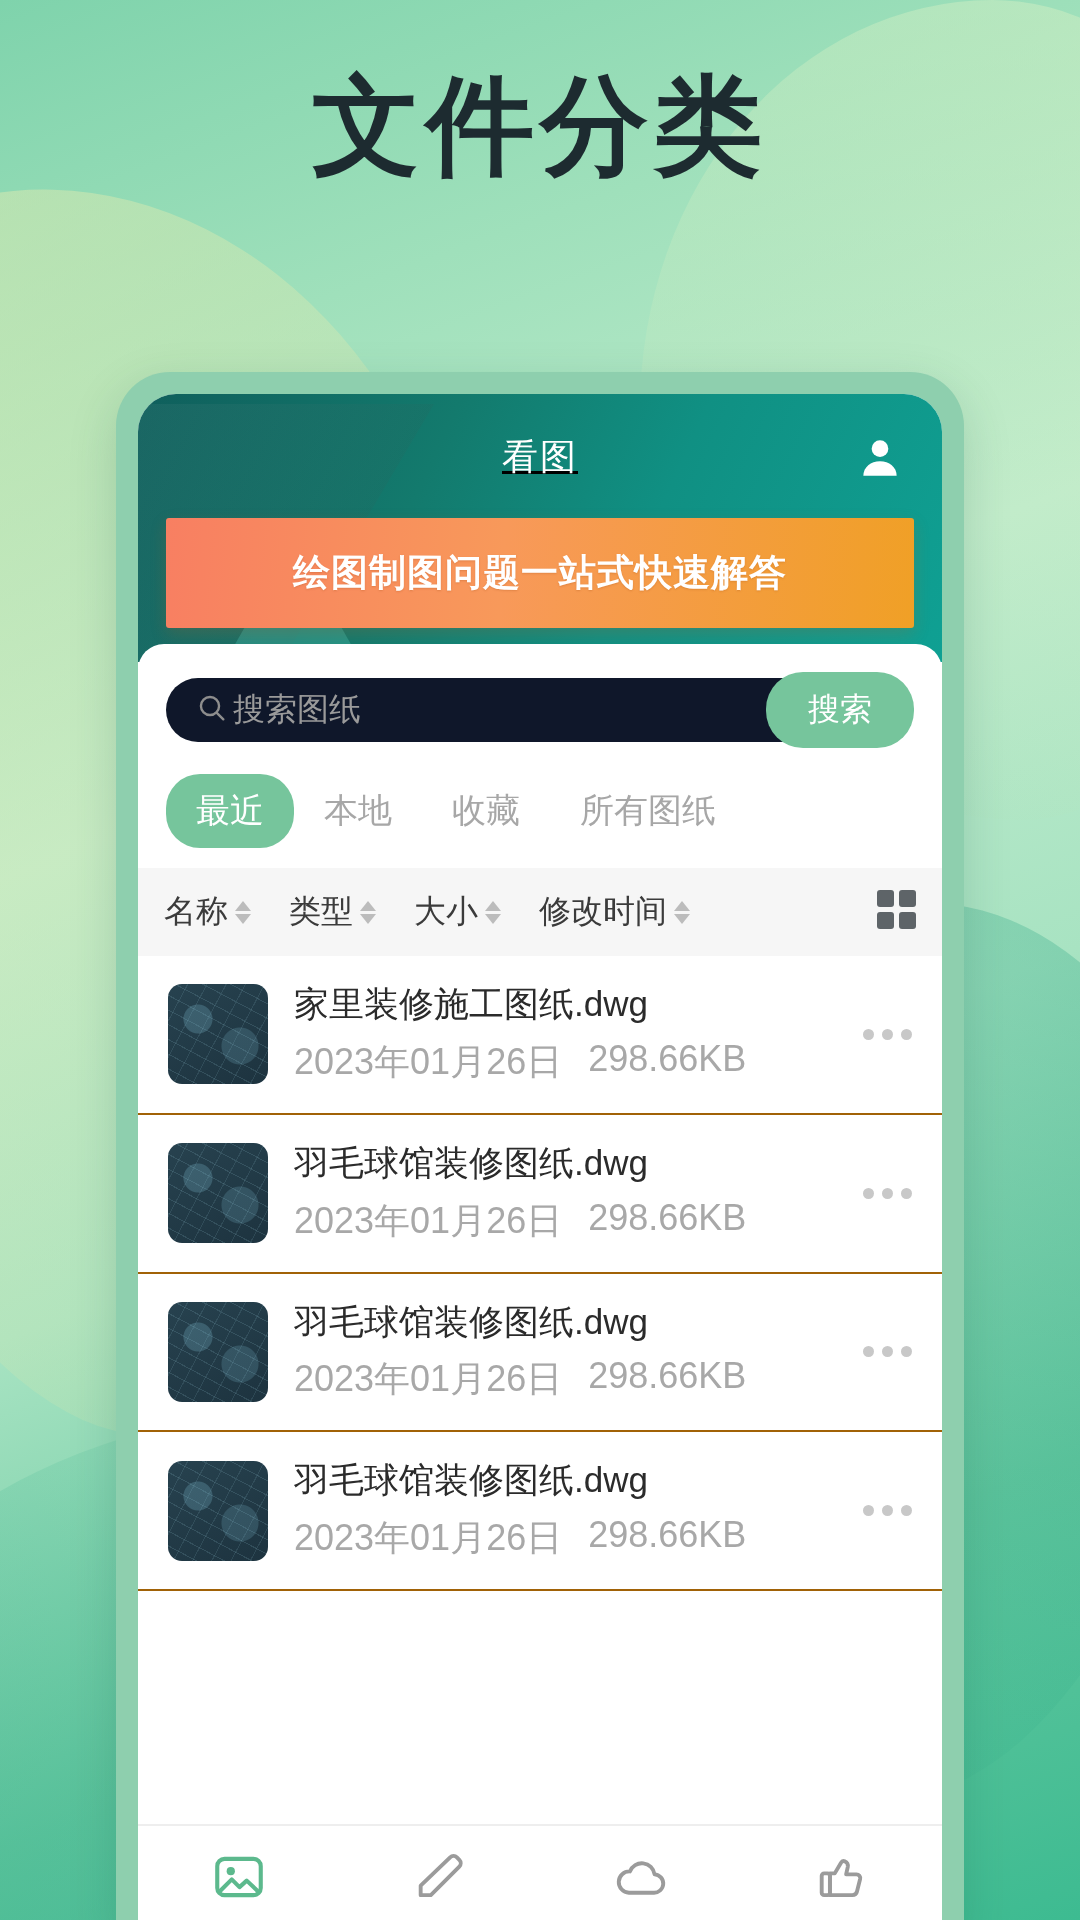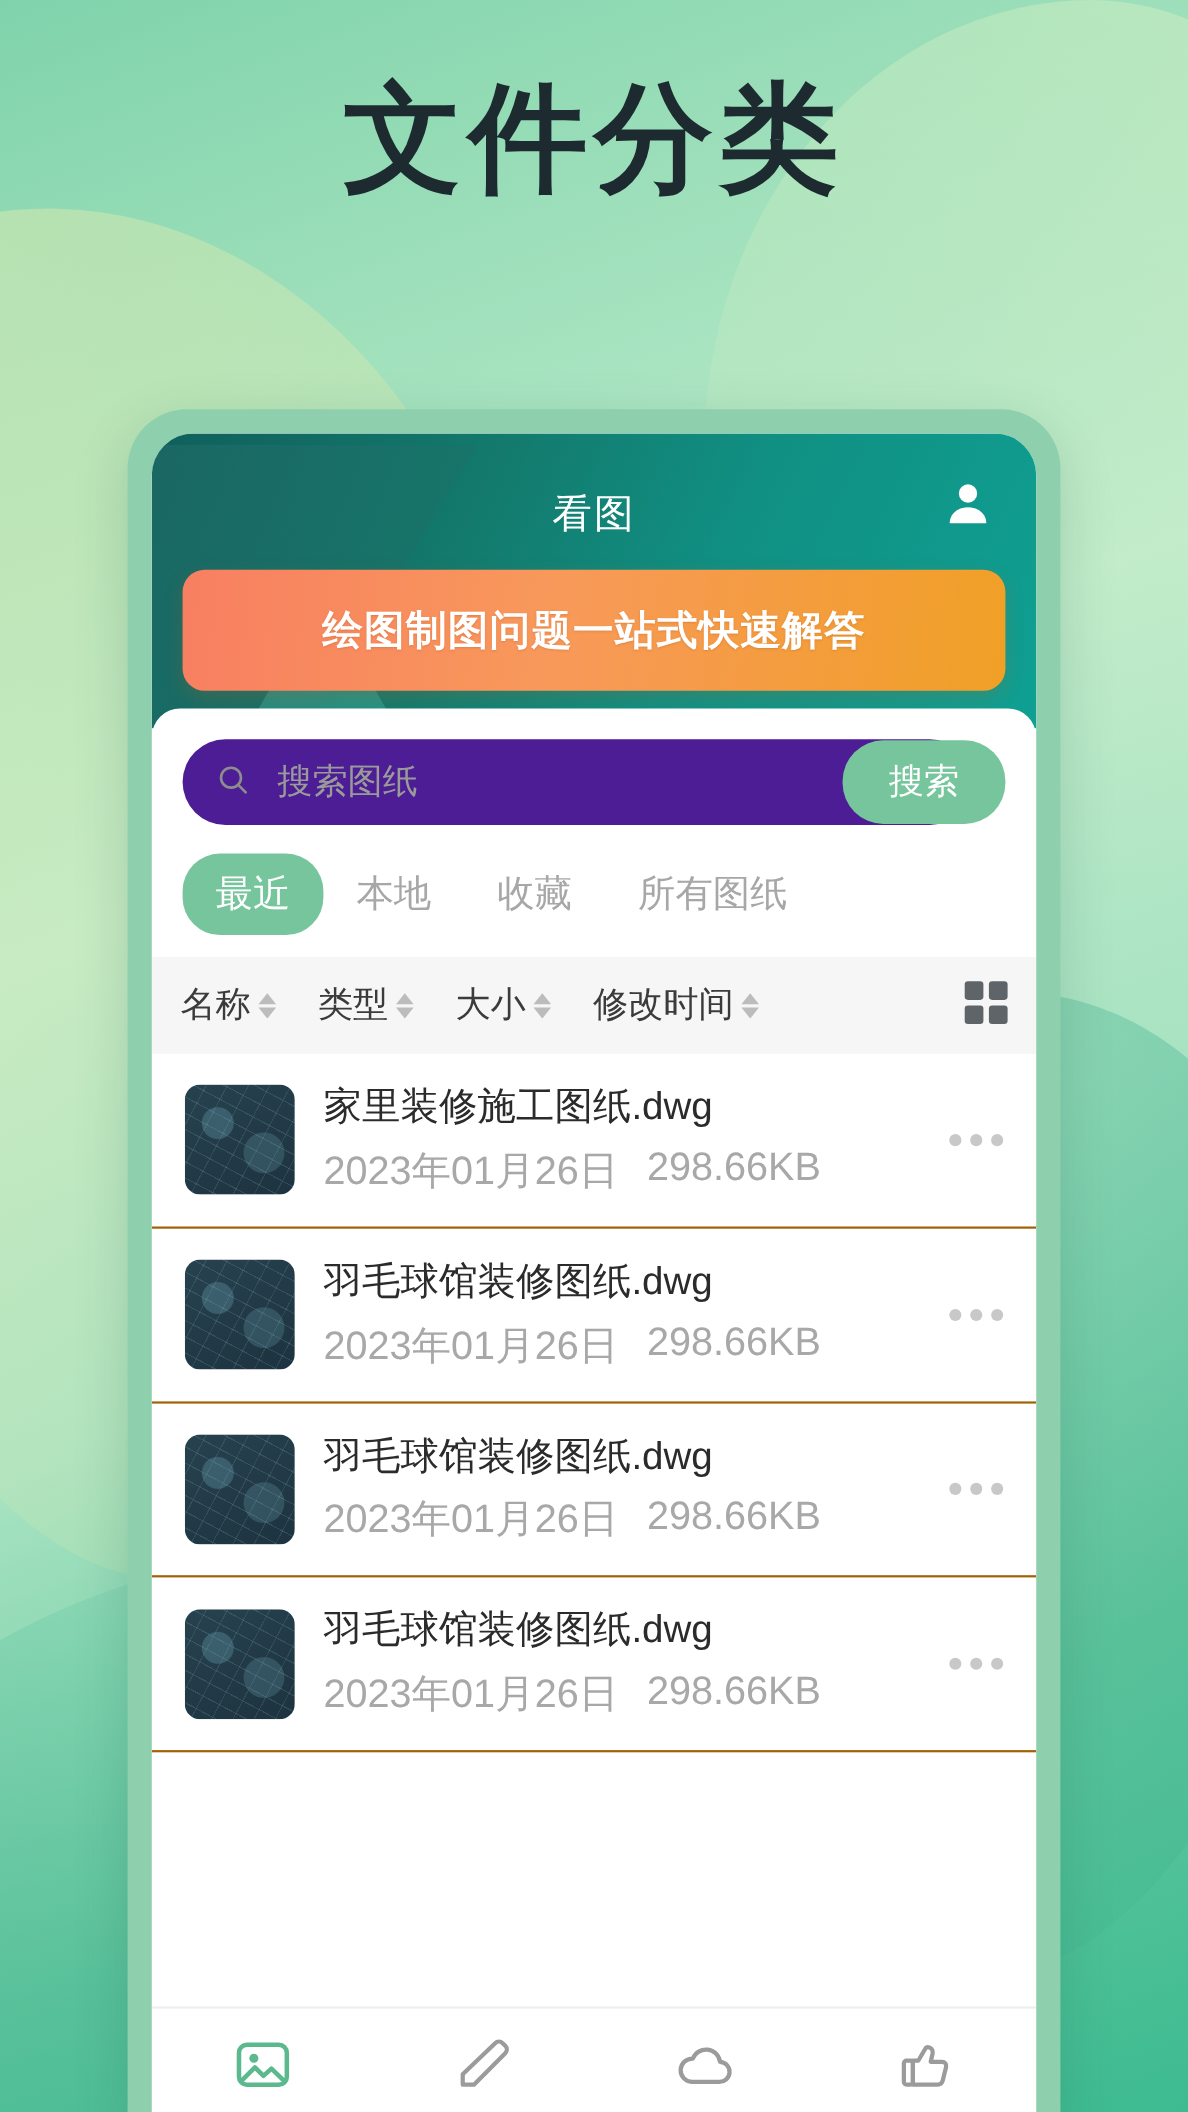--- a/index.html
+++ b/index.html
@@ -88,32 +88,32 @@
     clip-path: polygon(0 0, 80% 0, 35% 100%, 0 78%);
   }
   .app-header::after {
     content: ""; position: absolute; left: 70px; bottom: -30px;
     width: 170px; height: 150px;
     background: rgba(80,205,190,.30);
     clip-path: polygon(50% 0, 100% 100%, 0 100%);
   }
   .header-bar {
     position: relative; z-index: 2;
-    display: flex; align-items: flex-end; justify-content: center;
-    height: 70px; padding: 0 30px;
+    display: flex; align-items: center; justify-content: center;
+    height: 70px; padding: 0 30px; text-decoration: underline;
   }
   .header-title { font-size: 36px; color: #fff; font-weight: 400; letter-spacing: 2px; }
   .avatar-btn {
     position: absolute; right: 34px; top: 50%; transform: translateY(-50%);
     width: 56px; height: 56px; display: flex; align-items: center; justify-content: center;
   }
   .promo-banner {
     position: relative; z-index: 2;
     margin: 26px 28px 0 28px;
-    height: 110px; border-radius: 20px;
+    height: 110px; border-radius: 3px;
     background: linear-gradient(95deg, #f87f62 0%, #f8995a 45%, #f0a026 100%);
     display: flex; align-items: center; justify-content: center;
     box-shadow: 0 6px 16px rgba(180,90,30,.22);
   }
   .promo-text {
     font-size: 37px; font-weight: 700; color: #fff; letter-spacing: 1px;
     text-shadow: 0 1px 2px rgba(160,70,20,.25);
   }
 
   
@@ -127,23 +127,23 @@
     overflow: hidden;
     z-index: 3;
   }
 
   
   .search-row {
     display: flex; align-items: center; gap: 0;
     padding: 28px 28px 10px 28px;
   }
   .search-box {
-    flex: 1 1 auto; height: 78px;
-    background: #4c1d95; border-radius: 39px;
-    display: flex; align-items: center; padding: 0 30px; gap: 24px;
+    flex: 1 1 auto; height: 64px;
+    background: #0f172a; border-radius: 39px;
+    display: flex; align-items: center; padding: 0 30px; gap: 5px;
   }
   .search-placeholder { font-size: 32px; color: #9a9a9a; }
   .search-btn {
     flex: 0 0 auto; margin-left: -118px;
     width: 148px; height: 76px; border-radius: 37px;
     background: #76c59c; color: #fff;
     font-size: 32px; display: flex; align-items: center; justify-content: center;
     border: none; cursor: pointer;
     font-family: inherit;
   }

